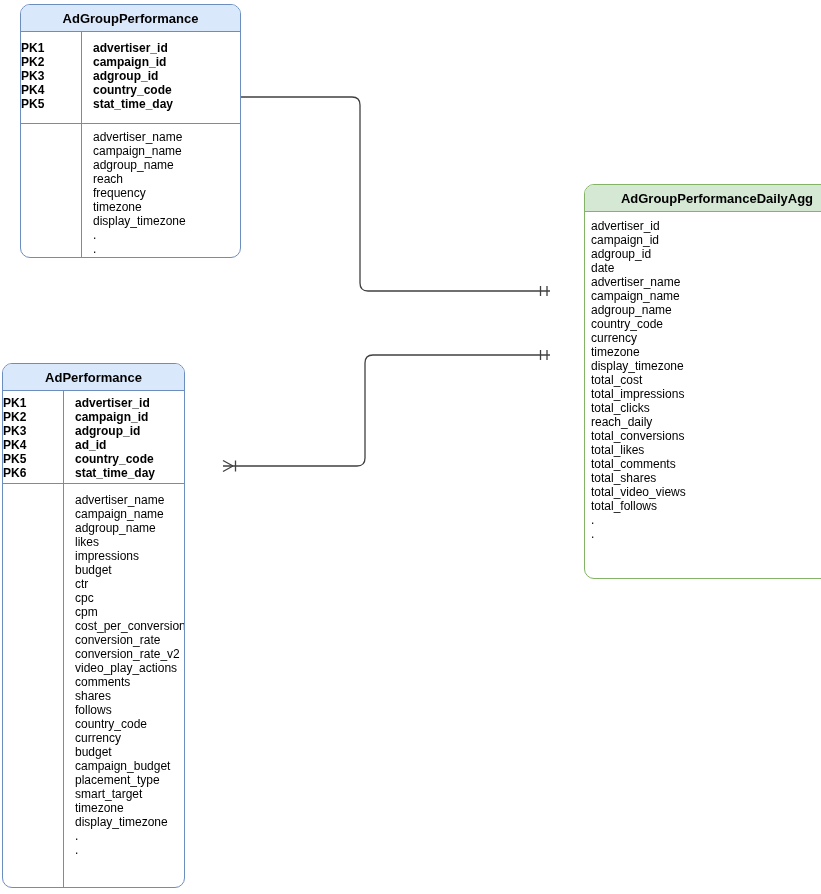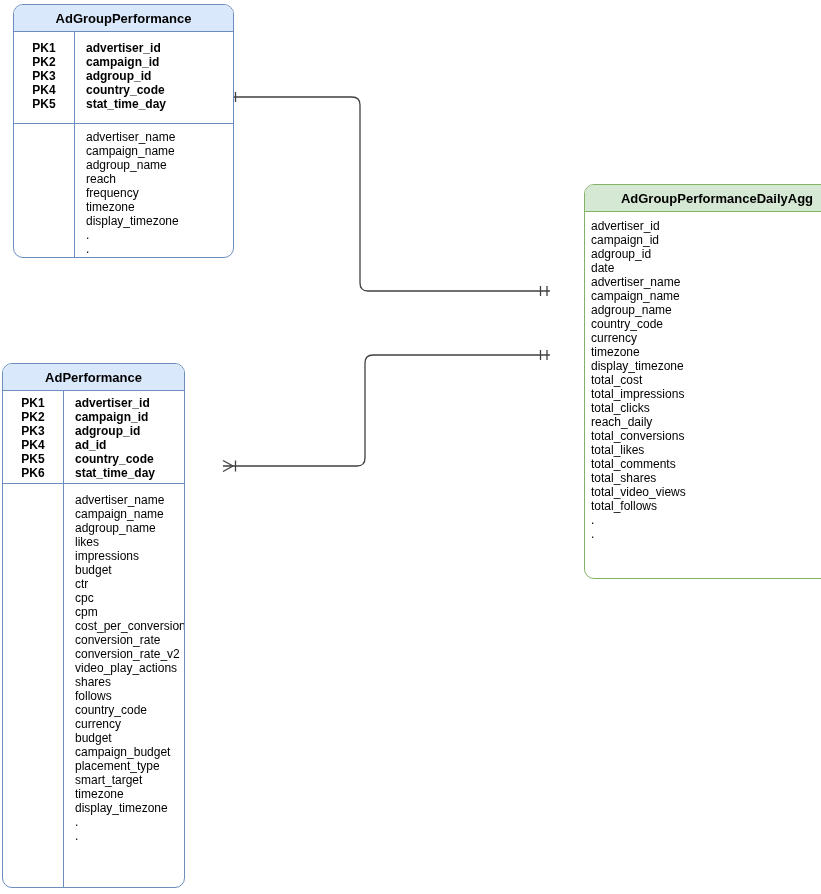--- a/index.html
+++ b/index.html
@@ -25,21 +25,21 @@
     line-height: 27px;
     text-align: center;
     font-weight: bold;
     font-size: 13px;
     background: var(--fill, #dae8fc);
     border-bottom: 1.5px solid var(--border, #6c8ebf);
     box-sizing: border-box;
   }
   .pk-section { padding: 9px 0 0 0; }
   .pk-row { display: flex; height: 14px; line-height: 14px; font-size: 12px; font-weight: bold; }
-  .pk-key { width: 60px; text-align: center; flex: 0 0 60px; }
+  .pk-key { width: 60px; text-align: left; flex: 0 0 60px; }
   .pk-field { padding-left: 12px; }
   .section-divider {
     border: none;
     border-top: 1.3px solid var(--border, #6c8ebf);
     margin: 0;
   }
   .attr-section { padding-top: 6px; }
   .attr-row { height: 14px; line-height: 14px; font-size: 12px; padding-left: 72px; }
   .entity.no-pk .attr-row { padding-left: 6px; }
   .vline {
@@ -68,21 +68,21 @@
       <path d="M 229 92 V 102 M 235.5 92 V 102"></path>
       <path d="M 540.5 286 V 296 M 547 286 V 296"></path>
     </g>
     <g>
       <path d="M 223 466 H 357 Q 365 466 365 458 V 363 Q 365 355 373 355 H 550"></path>
       <path d="M 233 466 L 223 460.5 M 233 466 L 223 471.5 M 235.5 460.5 V 471.5"></path>
       <path d="M 540.5 350 V 360 M 547 350 V 360"></path>
     </g>
   </svg>
 
-  <div class="entity" style="left: 13px; top: 4px; width: 221px; height: 254px; --fill: #dae8fc; --border: #6c8ebf;">
+  <div class="entity" style="left: 20px; top: 4px; width: 221px; height: 254px; --fill: #dae8fc; --border: #6c8ebf;">
     <div class="entity-header">AdGroupPerformance</div>
     <div class="pk-section" style="padding-bottom:12px;">
         <div class="pk-row">
           <span class="pk-key">PK1</span>
           <span class="pk-field">advertiser_id</span>
         </div>
         <div class="pk-row">
           <span class="pk-key">PK2</span>
           <span class="pk-field">campaign_id</span>
         </div>
@@ -150,20 +150,21 @@
         <div class="attr-row">likes</div>
         <div class="attr-row">impressions</div>
         <div class="attr-row">budget</div>
         <div class="attr-row">ctr</div>
         <div class="attr-row">cpc</div>
         <div class="attr-row">cpm</div>
         <div class="attr-row">cost_per_conversion</div>
         <div class="attr-row">conversion_rate</div>
         <div class="attr-row">conversion_rate_v2</div>
         <div class="attr-row">video_play_actions</div>
+        <div class="attr-row">comments</div>
         <div class="attr-row">shares</div>
         <div class="attr-row">follows</div>
         <div class="attr-row">country_code</div>
         <div class="attr-row">currency</div>
         <div class="attr-row">budget</div>
         <div class="attr-row">campaign_budget</div>
         <div class="attr-row">placement_type</div>
         <div class="attr-row">smart_target</div>
         <div class="attr-row">timezone</div>
         <div class="attr-row">display_timezone</div>

